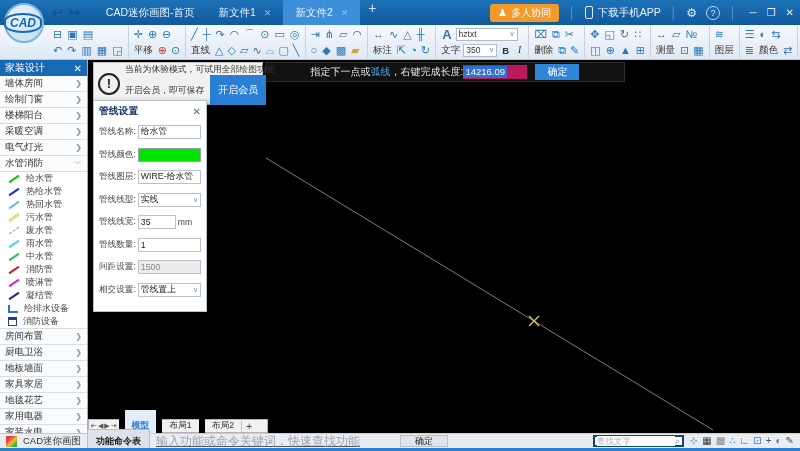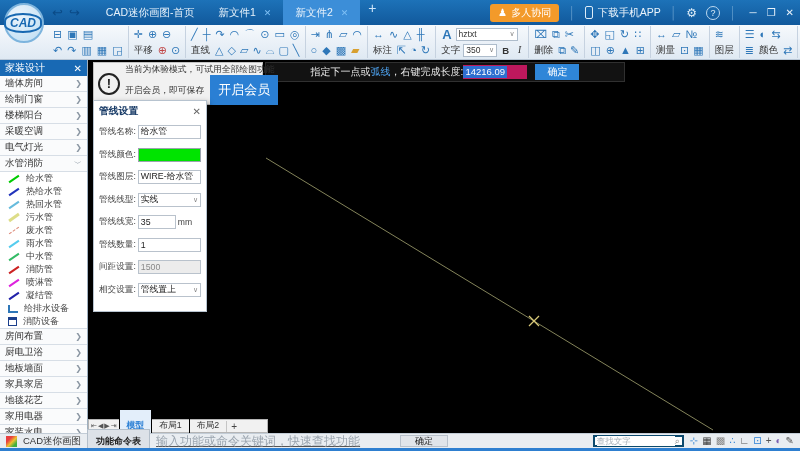--- a/index.html
+++ b/index.html
@@ -80,21 +80,21 @@
   .cmdok { background:#2f86d8; color:#fff; font-size:10px; padding:1px 12px; margin-left:8px; }
 
   
   .notif { position:absolute; left:5px; top:2px; width:170px; height:43px;
     background:#f1f1f1; border:1px solid #c2c2c2; box-shadow:2px 2px 4px rgba(0,0,0,.5);
     display:flex; align-items:center; padding:3px 4px; gap:5px; }
   .notifico { width:22px; height:22px; min-width:22px; border:2px solid #222; border-radius:50%;
     display:flex; align-items:center; justify-content:center; font-weight:bold; font-size:13px; color:#222; }
   .notifbody { font-size:8.8px; color:#333; line-height:12px; white-space:nowrap; }
   .notifrow2 { display:flex; align-items:center; gap:6px;text-align:center; }
-  .notifbtn { background:#2a7fd4; color:#fff; font-size:13px; padding:9px 8px; }
+  .notifbtn { background:#2a7fd4; color:#fff; font-size:10px; padding:9px 8px; }
 
   
   .dialog { position:absolute; left:5px; top:40px; width:114px; height:212px;
     background:#fff; border:1px solid #b7c3cf; box-shadow:2px 3px 6px rgba(0,0,0,.45);
     padding:4px 5px; }
   .dtitle { display:flex; justify-content:space-between; align-items:center;
     font-size:9.8px; font-weight:bold; color:#173a66; margin-bottom:7px; }
   .dclose { color:#666; font-weight:normal; font-size:10px; }
   .drow { display:flex; align-items:center; margin-bottom:8.5px; gap:2px; }
   .dlabel { font-size:8.6px; color:#444; white-space:nowrap; }
@@ -102,21 +102,21 @@
     color:#222; display:flex; align-items:center; padding:0 2px; }
   .dinput.sel { justify-content:space-between; }
   .dinput.dis { background:#ececec; color:#888; }
   .dswatch { flex:1; height:14px; border:1px solid #9aa4ae; }
   .dunit { font-size:8.6px; color:#444; }
 
   
   .modeltabs { position:absolute; left:0; bottom:0; width:180px; height:14px;
     background:#f1f1f1; border:1px solid #b5b5b5; display:flex; align-items:center; font-size:8.8px; }
   .mt-nav { display:flex; gap:1px; padding:0 2px; color:#555; font-size:7px; }
-  .mt-tab { padding:16px 7px; height:100%; display:flex; align-items:center; border-left:1px solid #000000; color:#333; }
+  .mt-tab { padding:16px 7px; height:100%; display:flex; align-items:center; border-left:6px solid #000000; color:#333; }
   .mt-tab.active { color:#2a7fd4; background:#e3eefa; font-weight:bold; }
   .mt-add { padding:0 4px; color:#444; border-left:1px solid #c5c5c5; font-size:10px; }
 
   
   .statusbar { position:absolute; left:0; top:433px; width:800px; height:15px;
     background:#e9edf1; border-top:1px solid #c2ccd6; display:flex; align-items:center; gap:6px; padding:0 6px; }
   .applogo { width:11px; height:11px; background:linear-gradient(135deg,#e84040 30%,#f0c030 55%,#40b040 80%); }
   .appname { font-size:9.5px; color:#333; }
   .cmdtbtn { background:#dde2e8; border:1px solid #b4bfca; font-size:9px; font-weight:bold;
     color:#222; padding:0 8px; height:25px; display:flex; align-items:center; }

